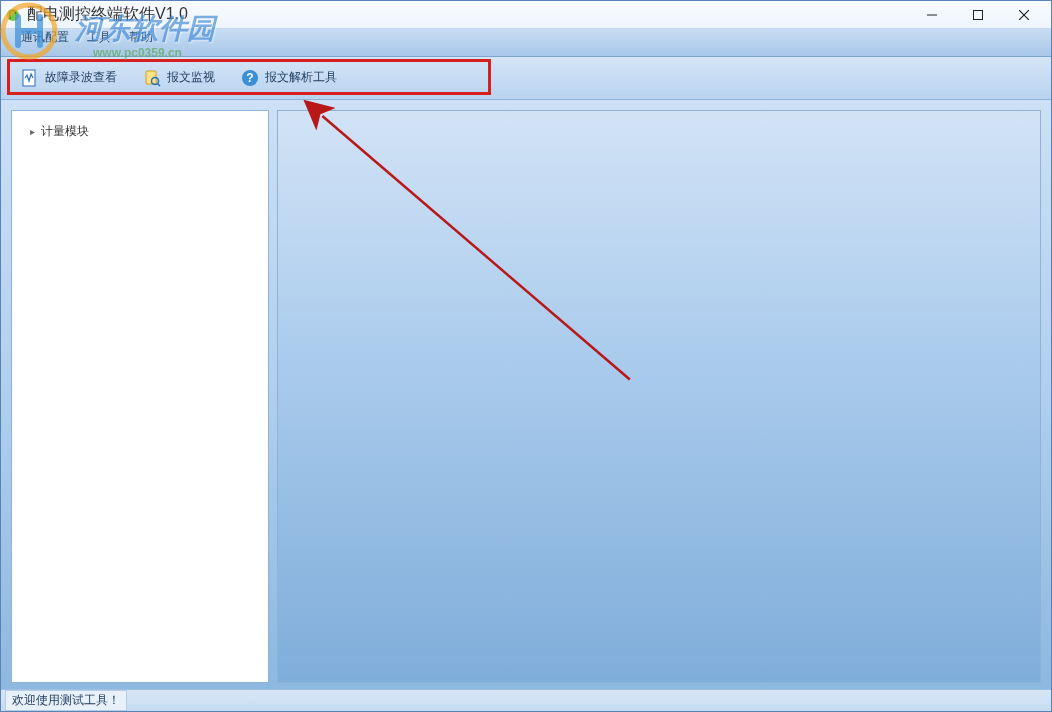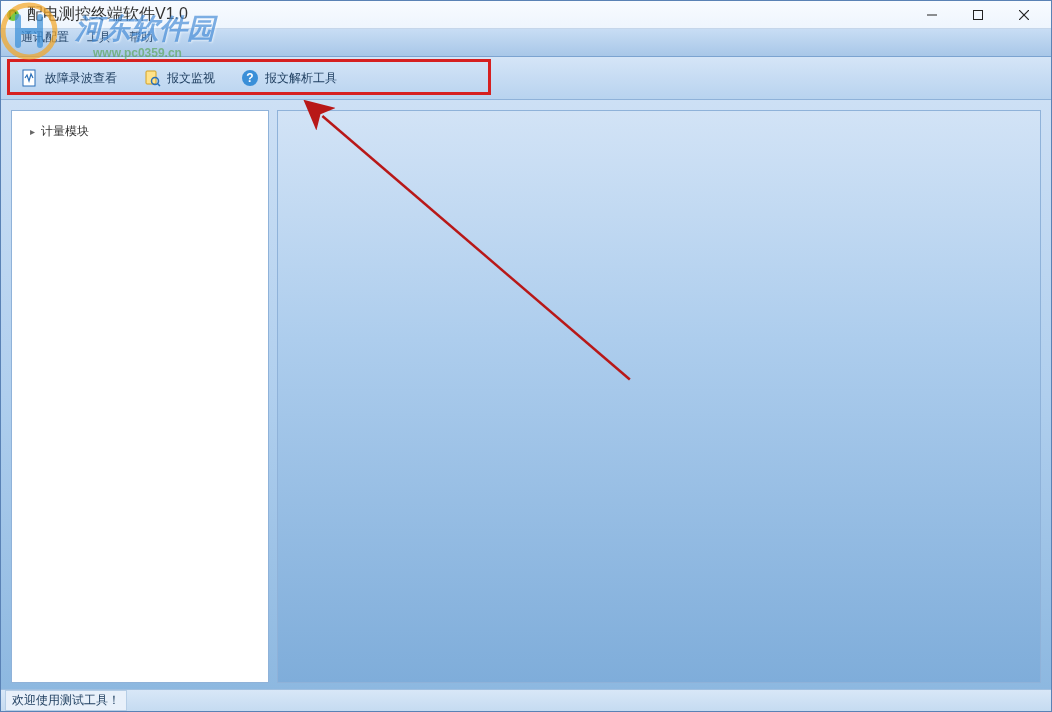--- a/index.html
+++ b/index.html
@@ -12,21 +12,21 @@
     .titlebar .title { font-size: 16px; color: #333; flex: 0 0 auto; }
     .titlebar .spacer { flex: 1; }
     .titlebar .win-controls { display: flex; gap: 0; }
     .titlebar .win-btn { width: 46px; height: 28px; display: flex; align-items: center; justify-content: center; font-size: 14px; color: #222; cursor: pointer; }
     
     .menubar { height: 28px; background: linear-gradient(to bottom, #c8ddf4, #a8c7e8); display: flex; align-items: flex-start; padding: 0 20px; gap: 18px; border-bottom: 1px solid #7ba3d0; }
     .menubar .menu-item { font-size: 12px; color: #2a4a6e; cursor: pointer; }
     
     .toolbar-wrap { background: linear-gradient(to bottom, #d5e5f7, #b8d3ef); padding: 6px 8px; border-bottom: 1px solid #8fb2d9; position: relative; }
     .toolbar { display: flex; gap: 2px; align-items: center; }
-    .tb-btn { display: flex; align-items: center; gap: 6px; padding: 6px 12px; font-size: 12px; color: #1a3a5c; cursor: pointer; }
+    .tb-btn { display: flex; gap: 6px; padding: 6px 12px; font-size: 12px; color: #1a3a5c; cursor: pointer; }
     .tb-icon { width: 18px; height: 18px; display: inline-flex; align-items: center; justify-content: center; }
     .highlight-box { position: absolute; border: 3px solid #d62020; left: 6px; top: 2px; width: 484px; height: 36px; pointer-events: none; }
     
     .content { flex: 1; display: flex; background: linear-gradient(to bottom, #cde0f5 0%, #b0cfee 50%, #8db8e0 100%); padding: 10px 10px 6px 10px; gap: 8px; position: relative; }
     
     .tree-panel { width: 258px; background: #fff; border: 1px solid #8fb2d9; display: flex; flex-direction: column; padding: 8px 10px; }
     .tree-item { display: flex; align-items: center; gap: 6px; font-size: 12px; color: #333; cursor: pointer; padding: 4px 8px; }
     .tree-caret { font-size: 10px; color: #666; }
     
     .main-panel { flex: 1; border: 1px solid #8fb2d9; background: linear-gradient(to bottom, #d2e3f6 0%, #adcded 40%, #7fadda 100%); position: relative; }

